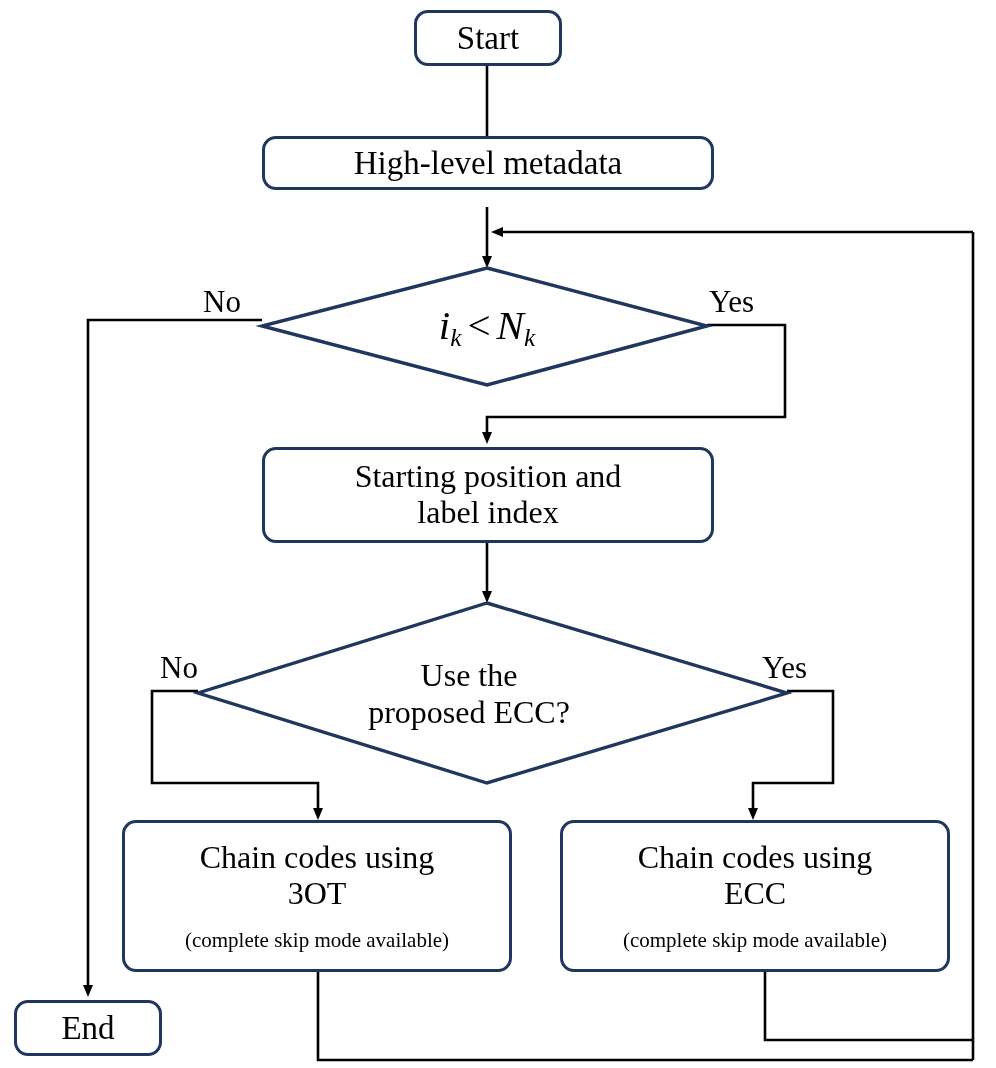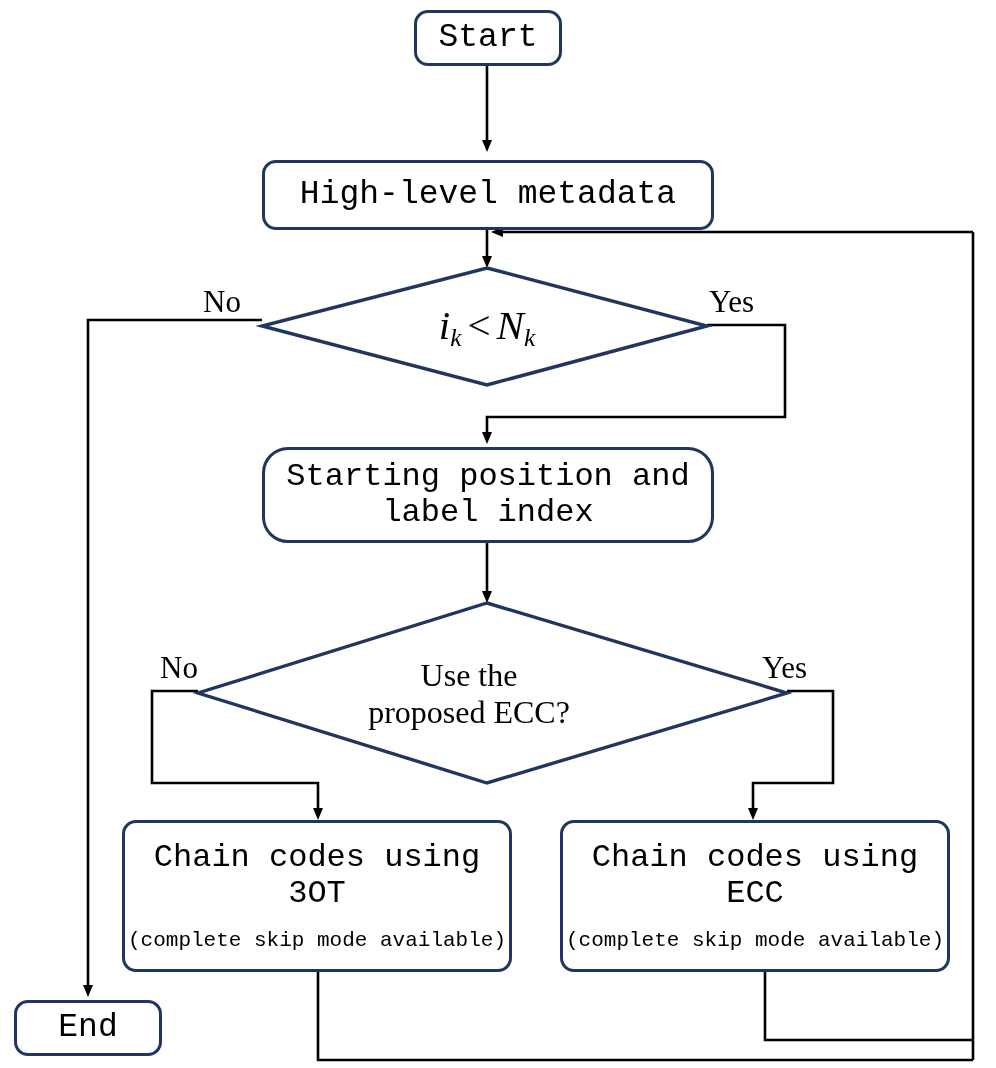--- a/index.html
+++ b/index.html
@@ -3,21 +3,21 @@
 <meta charset="utf-8">
 <style>
   html,body{margin:0;padding:0;background:#ffffff;}
   body{width:996px;height:1068px;overflow:hidden;
        font-family:"Liberation Serif","DejaVu Serif",serif;color:#000;}
   #stage{position:relative;width:996px;height:1068px;}
   svg.layer{position:absolute;left:0;top:0;width:996px;height:1068px;}
   .node{position:absolute;box-sizing:border-box;display:flex;
         flex-direction:column;align-items:center;justify-content:center;
         text-align:center;line-height:1.12;}
-  .rbox{border:3px solid #21365f;border-radius:14px;background:#fff;font-family:Liberation Mono, monospace;}
+  .rbox{border:3px solid #21365f;border-radius:14px;background:#fff;}
   .lbl{position:absolute;font-size:31px;line-height:1;white-space:nowrap;}
   .dlabel{position:absolute;display:flex;flex-direction:column;
           align-items:center;justify-content:center;text-align:center;
           line-height:1.15;white-space:nowrap;}
   .t-start{font-size:33px;}
   .t-meta{font-size:33px;}
   .t-main{font-size:32px;}
   .t-sub{font-size:21px;margin-top:17px;}
   .math{font-size:41px;font-style:italic;}
   .math sub{font-size:0.62em;font-style:italic;vertical-align:-0.28em;}
@@ -62,32 +62,32 @@
     <g fill="#ffffff" stroke="#21365f" stroke-width="3.4" stroke-linejoin="miter">
       <polygon points="487,268 707,326 487,385 262,326"></polygon>
       <polygon points="487,603 787,693 487,783 198,693"></polygon>
     </g>
   </svg>
 
   <div class="node rbox" style="left:414px;top:10px;width:148px;height:56px;">
     <span class="t-start">Start</span>
   </div>
 
-  <div class="node rbox" style="left:262px;top:160px;width:452px;height:70px;">
+  <div class="node rbox" style="left:262px;top:136px;width:452px;height:54px;">
     <span class="t-meta">High-level metadata</span>
   </div>
 
   <div class="dlabel" style="left:387px;top:308px;width:200px;height:38px;">
     <span class="math"><span>i</span><sub>k</sub><span class="op">&lt;</span><span>N</span><sub>k</sub></span>
   </div>
 
   <div class="lbl" style="left:203px;top:286px;">No</div>
   <div class="lbl" style="left:709px;top:286px;">Yes</div>
 
-  <div class="node rbox" style="left:262px;top:447px;width:452px;height:96px;border-radius:26px;">
+  <div class="node rbox" style="left:262px;top:447px;width:452px;height:96px;">
     <span class="t-main">Starting position and</span>
     <span class="t-main">label index</span>
   </div>
 
   <div class="dlabel" style="left:319px;top:648px;width:300px;height:92px;">
     <span class="t-main">Use the</span>
     <span class="t-main">proposed ECC?</span>
   </div>
 
   <div class="lbl" style="left:160px;top:652px;">No</div>

